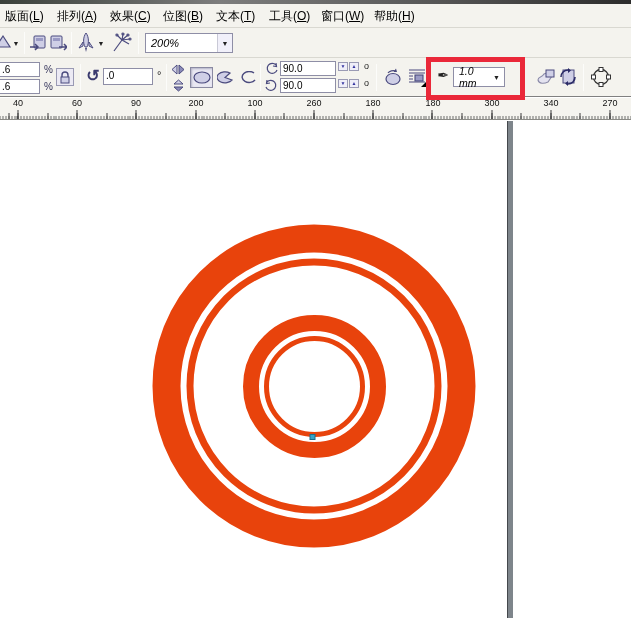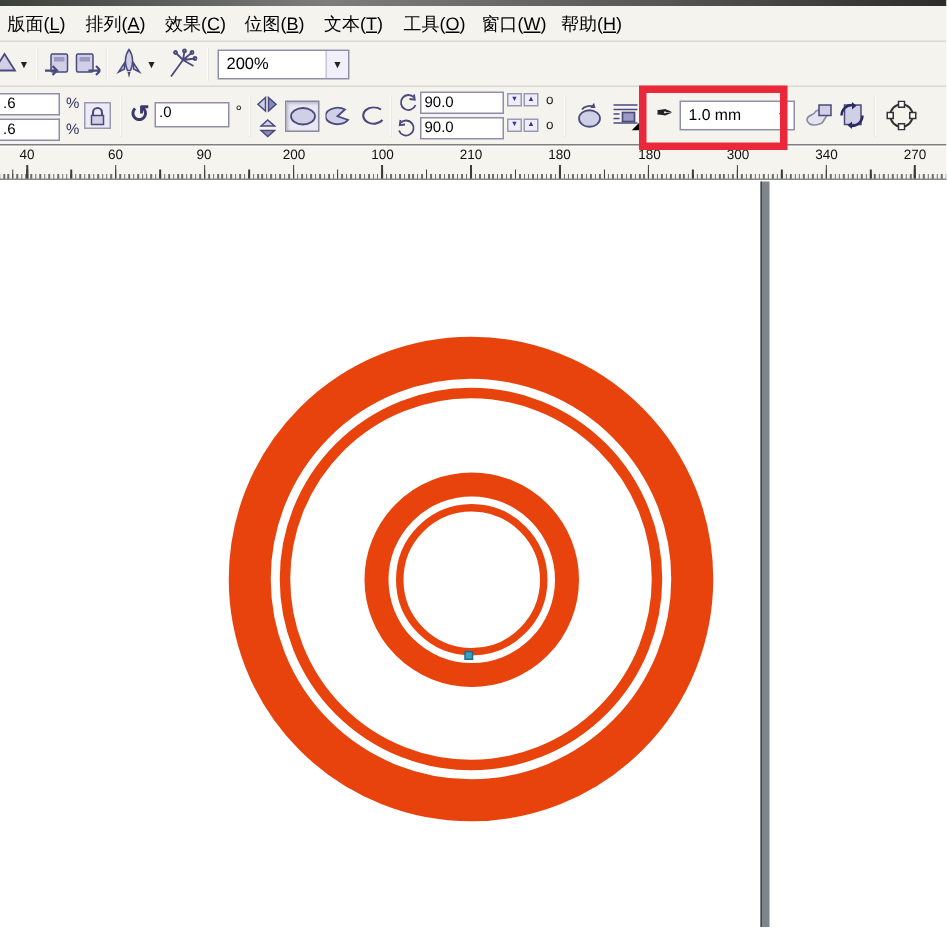--- a/index.html
+++ b/index.html
@@ -30,21 +30,21 @@
     position:absolute; left:0; top:58px; width:631px; height:39px;
     background:#f4f3ee; border-bottom:1px solid #808080;
   }
   .vsep { position:absolute; width:1px; background:#b6b5ae; border-right:1px solid #fcfcfa; }
   .tool-btn { position:absolute; display:flex; align-items:center; justify-content:center; }
   .caret { font-size:7px; color:#222; line-height:1; }
   .combo {
     position:absolute; background:#fff; border:1px solid #8e8ea6;
     display:flex; align-items:center; font-size:11px; color:#000;
   }
-  .combo .combo-text { flex:1; padding-left:5px; }
+  .combo .combo-text { flex:1; padding-left:5px;font-style:italic; }
   .combo .combo-arrow {
     width:15px; align-self:stretch; display:flex; align-items:center; justify-content:center;
     font-size:7px; color:#222; border-left:1px solid #c9c9d6; background:#f1f0fa;
   }
   .field {
     position:absolute; background:#fff; border:1px solid #8e8ea6;
     font-size:10px; color:#000; line-height:12px; padding:1px 2px; white-space:nowrap; overflow:hidden;
   }
   .field.cut { border-left:none; }
   .plain-label { position:absolute; font-size:10px; color:#33335a; }
@@ -259,21 +259,21 @@
     <svg class="mini" width="20" height="20" viewBox="0 0 20 20">
         <g stroke="#4a4a7e" stroke-width="1.1">
           <path d="M2 3 H18 M2 6 H18 M2 9 H6 M2 12 H6 M2 15 H18" fill="none"></path>
           <rect x="8" y="8" width="8" height="6" fill="#9a9ac4"></rect>
         </g>
         <path d="M14 20 L20 20 L20 14 Z" fill="#000"></path>
       </svg>
   </div>
 
   <div class="glyph-icon" style="left:436px;top:9px;width:14px;font-size:14px;color:#222">✒</div>
-  <div class="combo" style="left:453px;top:9px;width:77px;height:20px">
+  <div class="combo" style="left:453px;top:9px;width:52px;height:20px">
     <span class="combo-text" style="font-size:10.5px">1.0 mm</span>
     <span class="combo-arrow" style="background:transparent;border-left:none">
         <span>▼</span>
       </span>
   </div>
 
   <div class="tool-btn" style="left:535px;top:8px;width:22px;height:22px">
     <svg class="mini" width="20" height="18" viewBox="0 0 20 18">
         <path d="M2 12 C2 8 6 10 8 6 L14 4 L16 8 L12 14 C8 16 3 16 2 12 Z" fill="#e4e3f0" stroke="#8a8aa8" stroke-width="1.1"></path>
         <rect x="10" y="2" width="8" height="7" fill="#cfcfe6" stroke="#4a4a7e"></rect>
@@ -297,21 +297,21 @@
       </svg>
   </div>
 </div>
 
 <div class="ruler">
   <span class="ruler-num" style="left:18px">40</span>
   <span class="ruler-num" style="left:77px">60</span>
   <span class="ruler-num" style="left:136px">90</span>
   <span class="ruler-num" style="left:196px">200</span>
   <span class="ruler-num" style="left:255px">100</span>
-  <span class="ruler-num" style="left:314px">210</span>
+  <span class="ruler-num" style="left:314px">260</span>
   <span class="ruler-num" style="left:373px">180</span>
   <span class="ruler-num" style="left:433px">180</span>
   <span class="ruler-num" style="left:492px">300</span>
   <span class="ruler-num" style="left:551px">340</span>
   <span class="ruler-num" style="left:610px">270</span>
 </div>
 
 <div class="highlight-box"></div>
 
 <div class="canvas">

